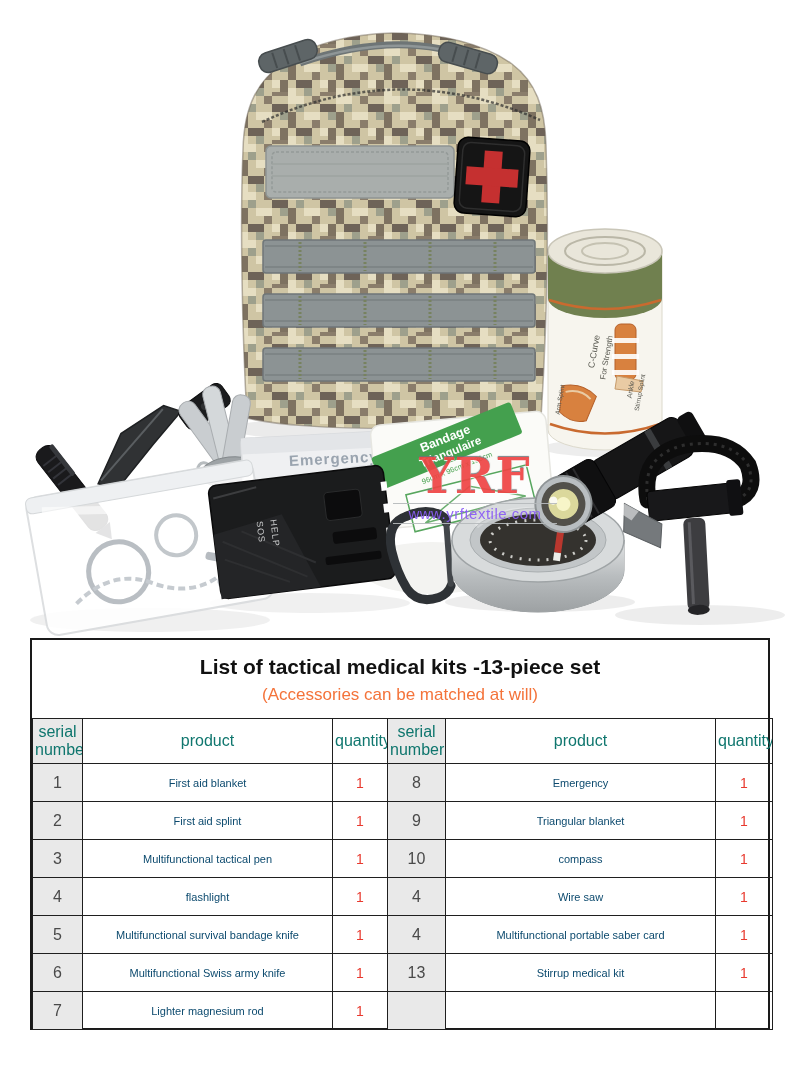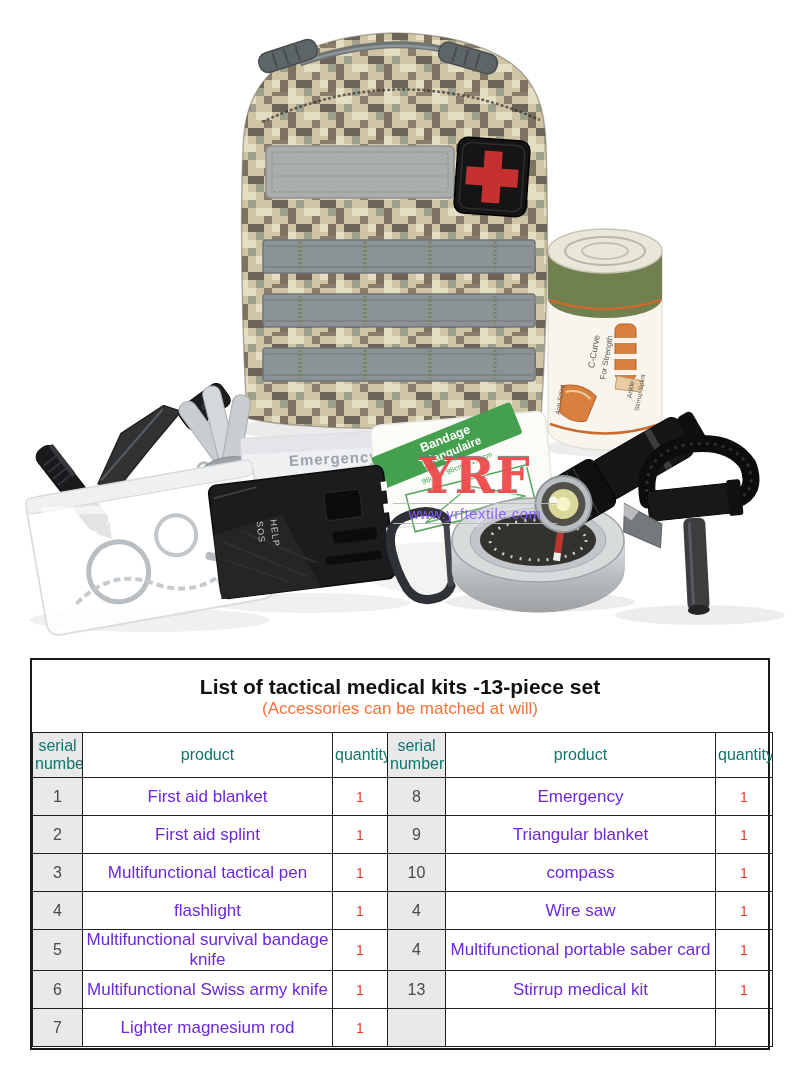--- a/index.html
+++ b/index.html
@@ -7,31 +7,31 @@
          font-family:"Liberation Sans", sans-serif;}
   
   .photo-area{position:absolute;left:0;top:0;width:800px;height:655px;background:#ffffff;}
   .photo-area svg{display:block;}
   .wm{position:absolute;left:393px;top:452px;width:164px;text-align:center;opacity:.92;pointer-events:none;}
   .wm-logo{font-family:"DejaVu Serif", serif;font-weight:700;font-size:48px;line-height:1;
            color:#ef4444;letter-spacing:1px;text-shadow:0 1px 1px #ffffff,0 -1px 1px #6f7478;}
   .wm-site{margin-top:3px;font-size:15px;color:#8b5cf6;letter-spacing:.5px;
            border-top:1px solid #b6babc;border-bottom:1px solid #b6babc;padding:1px 0;white-space:nowrap;}
   
-  .list-box{position:absolute;left:30px;top:658px;width:736px;height:388px;border:2px solid #1a1a1a;background:#fff;}
+  .list-box{position:absolute;left:30px;top:638px;width:736px;height:388px;border:2px solid #1a1a1a;background:#fff;}
   .list-title{margin-top:15px;text-align:center;font-size:21px;font-weight:bold;color:#111;}
-  .list-subtitle{text-align:center;font-size:17px;color:#F4733A;}
+  .list-subtitle{margin-top:6px;text-align:center;font-size:17px;color:#F4733A;}
   table.kit{width:100%;height:305px;margin-top:13px;border-collapse:collapse;table-layout:fixed;}
   table.kit th, table.kit td{border:1px solid #1f1f1f;text-align:center;vertical-align:middle;
                              padding:0 2px;overflow:hidden;}
   table.kit th{height:44px;font-weight:normal;font-size:16px;color:#0f766e;line-height:1.15;margin-left:36px;}
   table.kit td{height:37px;}
   .c-serial{background:#E9E9E9;}
   td.c-serial{font-size:16px;color:#4a4a4a;}
-  td.c-product{font-size:17px;color:#6d28d9;}
+  td.c-product{font-size:11px;color:#0c4a6e;}
   td.c-qty{font-size:14px;color:#E8392E;}
   
   .steel{fill:#C9CDD0;stroke:#A9ADB0;stroke-width:1;}
   .svgtxt{font-family:"Liberation Sans",sans-serif;}
 </style>
 </head>
 <body>
 
 <div class="stage">
 

